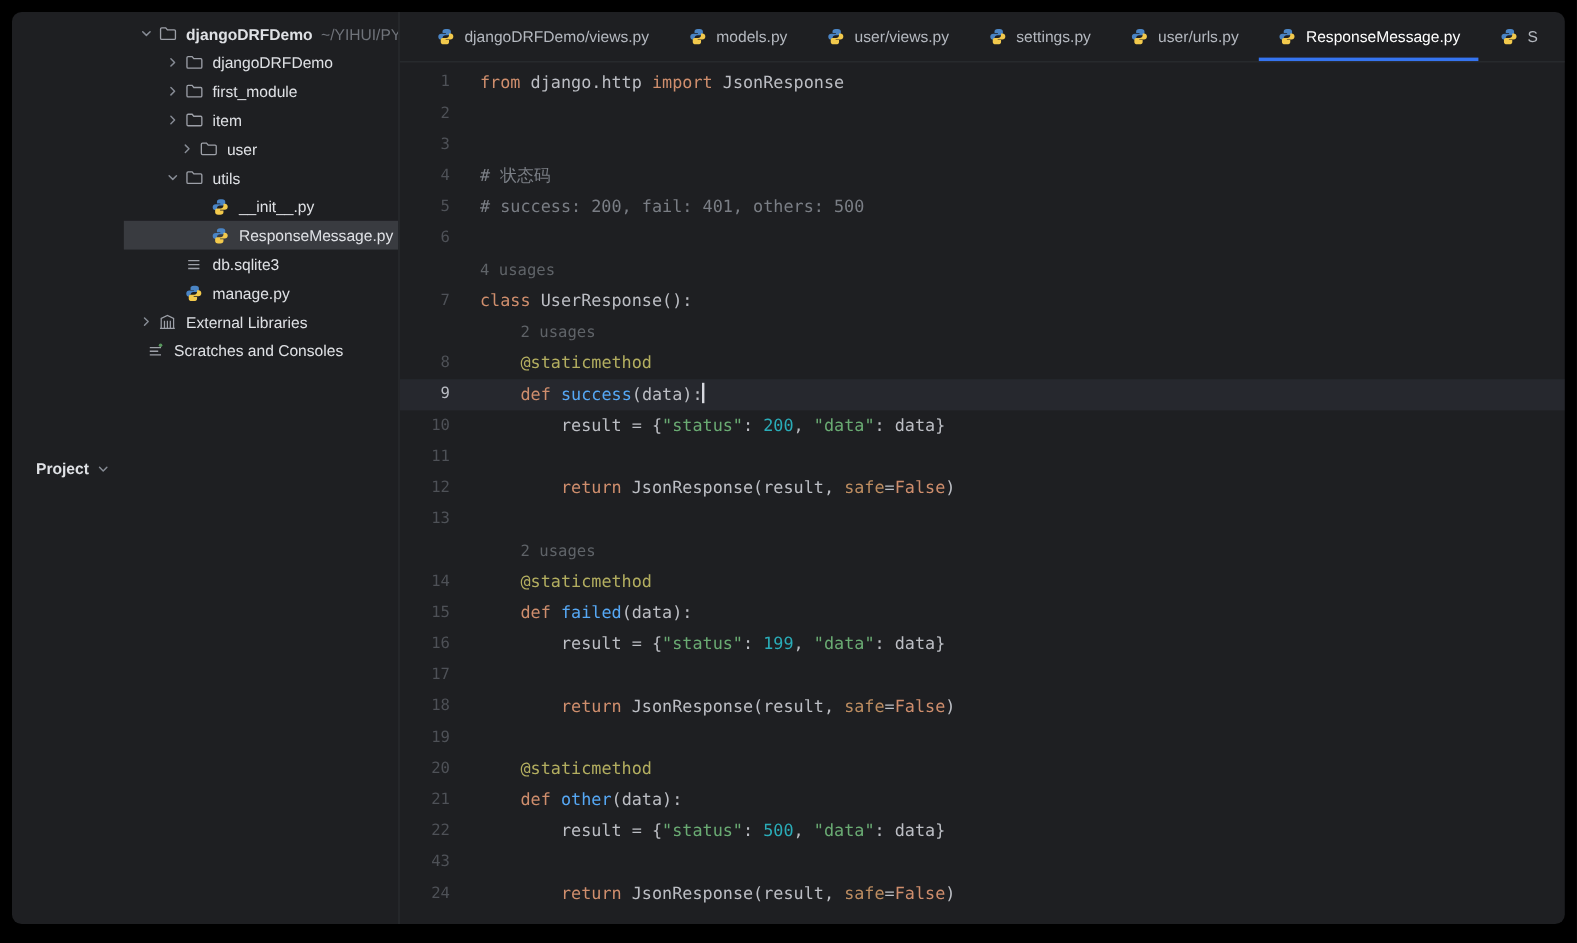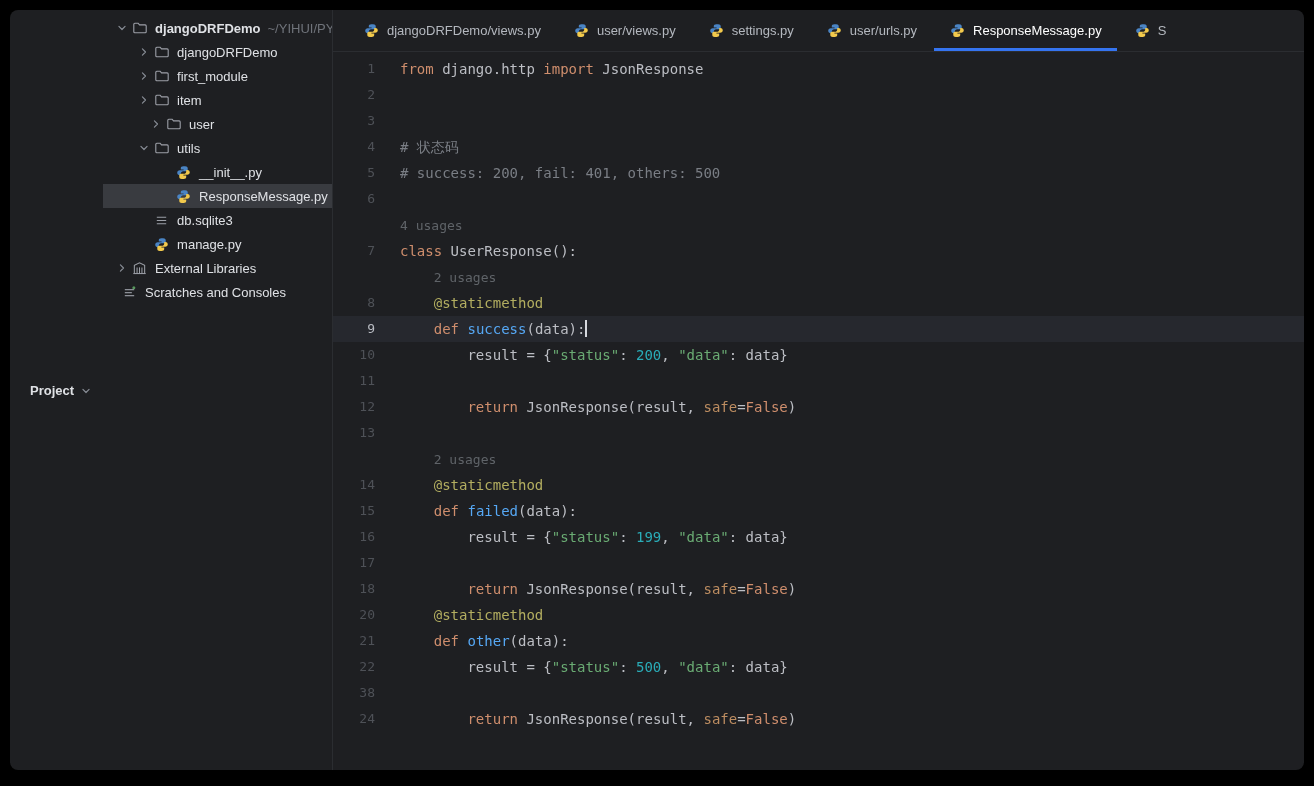--- a/index.html
+++ b/index.html
@@ -224,20 +224,29 @@
           </span>
           <span>djangoDRFDemo/views.py</span>
         </div>
         <div class="tab">
           <span class="icon">
             <svg viewBox="0 0 16 16" width="15" height="15">
               <path fill="#4a84c4" d="M7.9 1.2c-1.9 0-2.8.8-2.8 2.1v1.6h3v.6H4c-1.6 0-2.7 1-2.7 2.7S2.4 10.8 4 10.8h1.1V9.2c0-1.4 1.2-2.5 2.6-2.5h3.1c.9 0 1.7-.8 1.7-1.7V3.3c0-1.3-1-2.1-2.8-2.1z"></path>
               <path fill="#f2c94c" d="M8.1 14.8c1.9 0 2.8-.8 2.8-2.1v-1.6h-3v-.6H12c1.6 0 2.7-1 2.7-2.7S13.6 5.2 12 5.2h-1.1v1.6c0 1.4-1.2 2.5-2.6 2.5H5.2c-.9 0-1.7.8-1.7 1.7v1.7c0 1.3 1 2.1 2.6 2.1z"></path>
             </svg>
           </span>
+          <span>models.py</span>
+        </div>
+        <div class="tab">
+          <span class="icon">
+            <svg viewBox="0 0 16 16" width="15" height="15">
+              <path fill="#4a84c4" d="M7.9 1.2c-1.9 0-2.8.8-2.8 2.1v1.6h3v.6H4c-1.6 0-2.7 1-2.7 2.7S2.4 10.8 4 10.8h1.1V9.2c0-1.4 1.2-2.5 2.6-2.5h3.1c.9 0 1.7-.8 1.7-1.7V3.3c0-1.3-1-2.1-2.8-2.1z"></path>
+              <path fill="#f2c94c" d="M8.1 14.8c1.9 0 2.8-.8 2.8-2.1v-1.6h-3v-.6H12c1.6 0 2.7-1 2.7-2.7S13.6 5.2 12 5.2h-1.1v1.6c0 1.4-1.2 2.5-2.6 2.5H5.2c-.9 0-1.7.8-1.7 1.7v1.7c0 1.3 1 2.1 2.6 2.1z"></path>
+            </svg>
+          </span>
           <span>user/views.py</span>
         </div>
         <div class="tab">
           <span class="icon">
             <svg viewBox="0 0 16 16" width="15" height="15">
               <path fill="#4a84c4" d="M7.9 1.2c-1.9 0-2.8.8-2.8 2.1v1.6h3v.6H4c-1.6 0-2.7 1-2.7 2.7S2.4 10.8 4 10.8h1.1V9.2c0-1.4 1.2-2.5 2.6-2.5h3.1c.9 0 1.7-.8 1.7-1.7V3.3c0-1.3-1-2.1-2.8-2.1z"></path>
               <path fill="#f2c94c" d="M8.1 14.8c1.9 0 2.8-.8 2.8-2.1v-1.6h-3v-.6H12c1.6 0 2.7-1 2.7-2.7S13.6 5.2 12 5.2h-1.1v1.6c0 1.4-1.2 2.5-2.6 2.5H5.2c-.9 0-1.7.8-1.7 1.7v1.7c0 1.3 1 2.1 2.6 2.1z"></path>
             </svg>
           </span>
           <span>settings.py</span>
@@ -349,33 +358,37 @@
         </div>
         <div class="code-row">
           <span class="ln">17</span>
           <span class="lc"></span>
         </div>
         <div class="code-row">
           <span class="ln">18</span>
           <span class="lc"><span class="tk-pl">        </span><span class="tk-kw">return</span><span class="tk-pl"> JsonResponse(result, </span><span class="tk-narg">safe</span><span class="tk-pl">=</span><span class="tk-kw">False</span><span class="tk-pl">)</span></span>
         </div>
         <div class="code-row">
+          <span class="ln">19</span>
+          <span class="lc"></span>
+        </div>
+        <div class="code-row">
           <span class="ln">20</span>
           <span class="lc"><span class="tk-pl">    </span><span class="tk-dec">@staticmethod</span></span>
         </div>
         <div class="code-row">
           <span class="ln">21</span>
           <span class="lc"><span class="tk-pl">    </span><span class="tk-kw">def</span><span class="tk-pl"> </span><span class="tk-fn">other</span><span class="tk-pl">(data):</span></span>
         </div>
         <div class="code-row">
           <span class="ln">22</span>
           <span class="lc"><span class="tk-pl">        result = {</span><span class="tk-str">"status"</span><span class="tk-pl">: </span><span class="tk-num">500</span><span class="tk-pl">, </span><span class="tk-str">"data"</span><span class="tk-pl">: data}</span></span>
         </div>
         <div class="code-row">
-          <span class="ln">38</span>
+          <span class="ln">43</span>
           <span class="lc"></span>
         </div>
         <div class="code-row">
           <span class="ln">24</span>
           <span class="lc"><span class="tk-pl">        </span><span class="tk-kw">return</span><span class="tk-pl"> JsonResponse(result, </span><span class="tk-narg">safe</span><span class="tk-pl">=</span><span class="tk-kw">False</span><span class="tk-pl">)</span></span>
         </div>
       </div>
   </main>
 </div>
 

